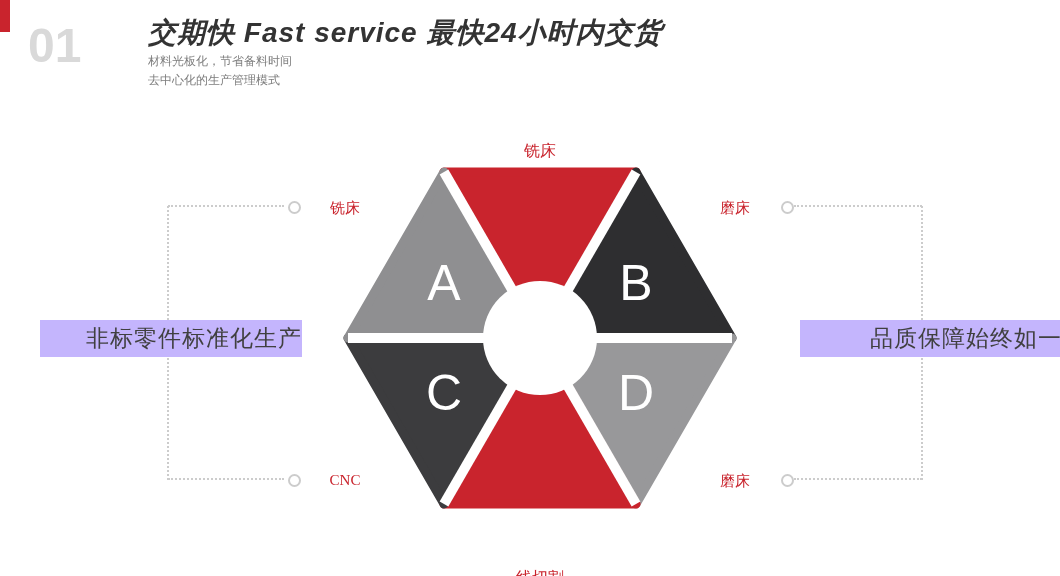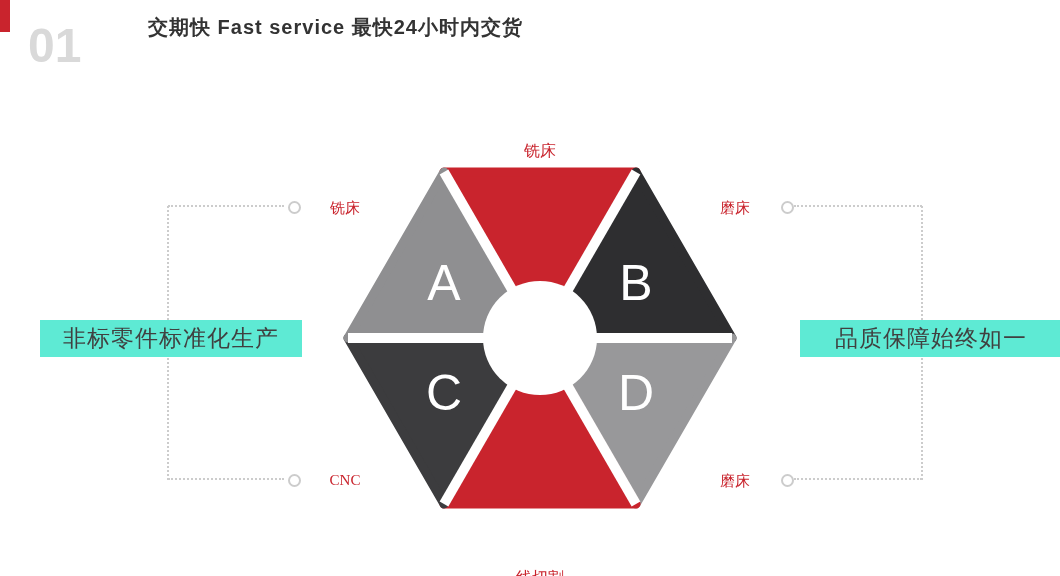--- a/index.html
+++ b/index.html
@@ -4,25 +4,25 @@
 <style>
   html,body{margin:0;padding:0;}
   body{
     width:1060px;height:576px;position:relative;overflow:hidden;
     background:#ffffff;
     font-family:"Liberation Sans","DejaVu Sans",sans-serif;
   }
   .abs{position:absolute;}
   .accent-bar{left:0;top:6;width:10px;height:32px;background:#c9242d;}
   .big-index{left:28px;top:22px;font-size:48px;font-weight:bold;color:#d9d9d9;line-height:1;}
-  .title{left:148px;top:14px;font-size:20px;font-weight:bold;color:#333333;letter-spacing:1px;}
+  .title{left:148px;top:14px;font-size:28px;font-weight:bold;color:#333333;letter-spacing:1px;font-style:italic;}
   .subtitles{left:148px;top:52px;font-size:12px;color:#7d7d7d;line-height:19px;}
   .caption{
-    top:320px;width:262px;text-align:center;font-size:23px;color:#404040;
-    background:#5eead4;z-index:2;padding:3px 0;letter-spacing:1px;
+    top:320px;width:262px;text-align:right;font-size:23px;color:#404040;
+    background:#c4b5fd;z-index:2;padding:3px 0;letter-spacing:1px;
   }
   .caption-left{left:40px;}
   .caption-right{left:800px;}
   .hex-label{color:#c9242d;font-size:16px;text-align:center;z-index:2;}
   .hex-label-top{left:480px;top:141px;width:120px;}
   .hex-label-bottom{left:480px;top:531px;width:120px;margin-top:37px;}
   .side-label{color:#c9242d;font-size:15px;text-align:center;width:60px;z-index:2;}
   .lbl-left-top{left:315px;top:199px;}
   .lbl-left-bottom{left:315px;top:472px;font-family:Liberation Serif, serif;}
   .lbl-right-top{left:705px;top:199px;}
@@ -48,20 +48,22 @@
     font-family:"Liberation Sans","DejaVu Sans",sans-serif;
   }
 </style>
 </head>
 <body>
 
 <div class="abs accent-bar"></div>
 <div class="abs big-index">01</div>
 <div class="abs title">交期快  Fast service 最快24小时内交货</div>
 <div class="abs subtitles">
+  <div>材料光板化，节省备料时间</div>
+  <div>去中心化的生产管理模式</div>
 </div>
 
 <div class="abs dotline-h line-left-top"></div>
 <div class="abs dotline-v line-left-vert"></div>
 <div class="abs dotline-h line-left-bottom"></div>
 <div class="abs dotline-h line-right-top"></div>
 <div class="abs dotline-v line-right-vert"></div>
 <div class="abs dotline-h line-right-bottom"></div>
 
 <div class="abs dot-circle circ-lt"></div>

